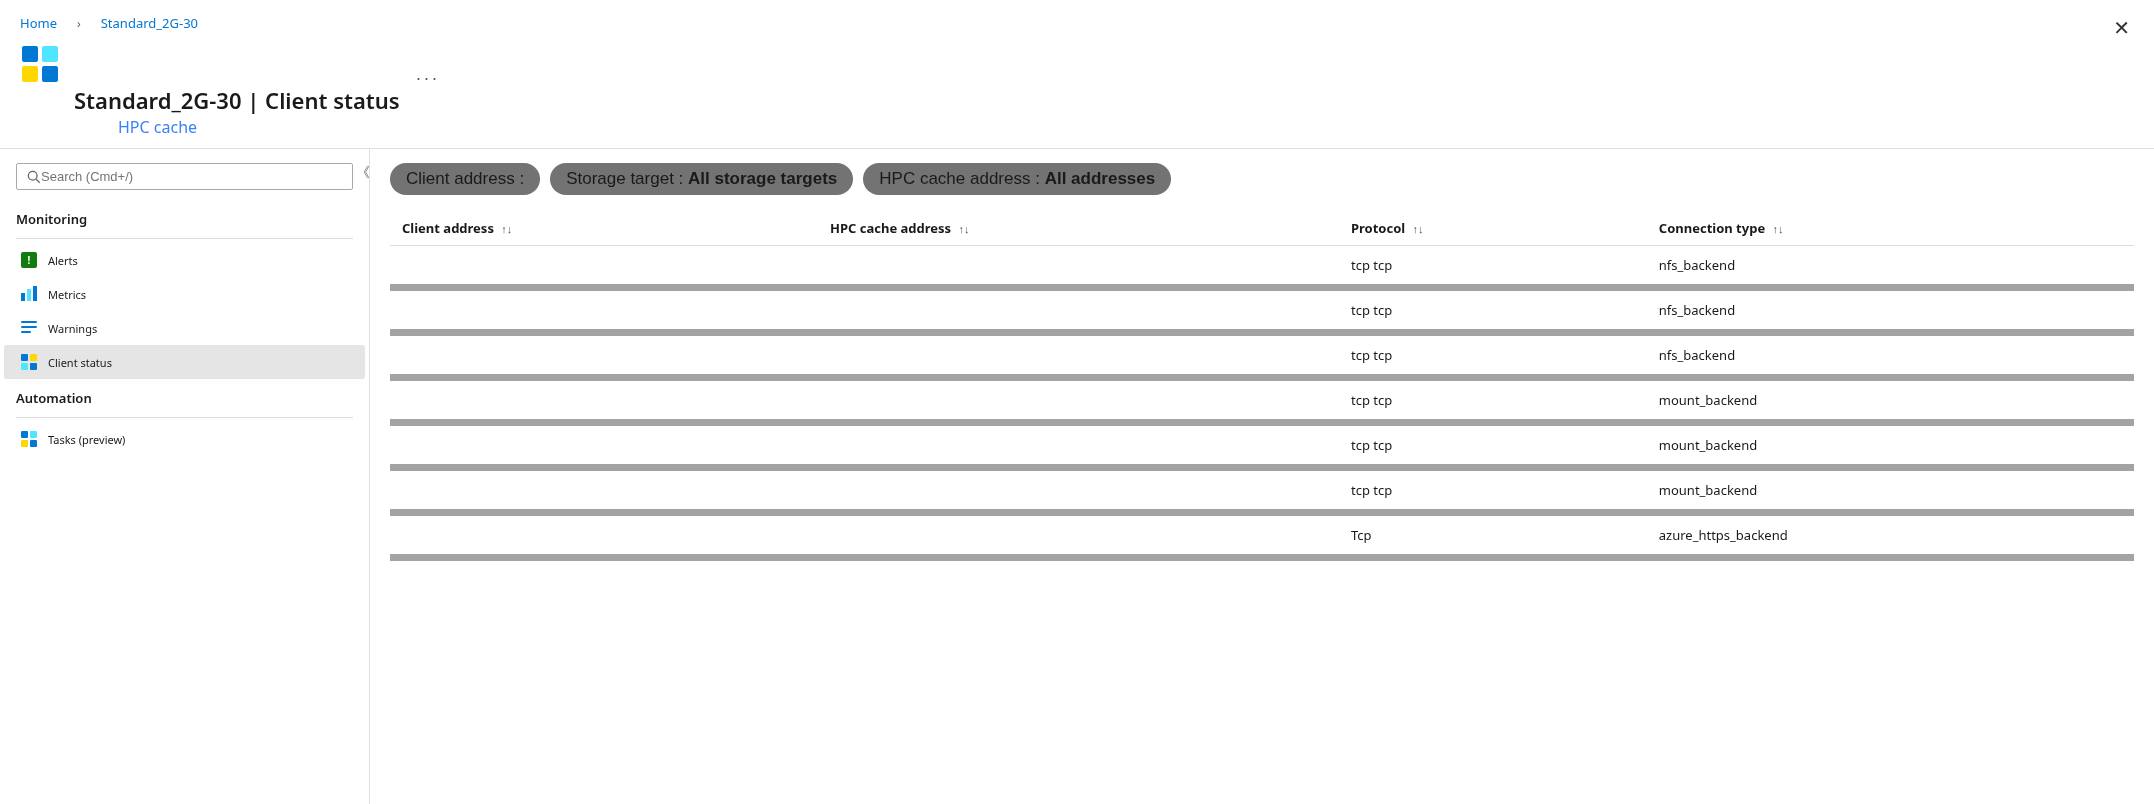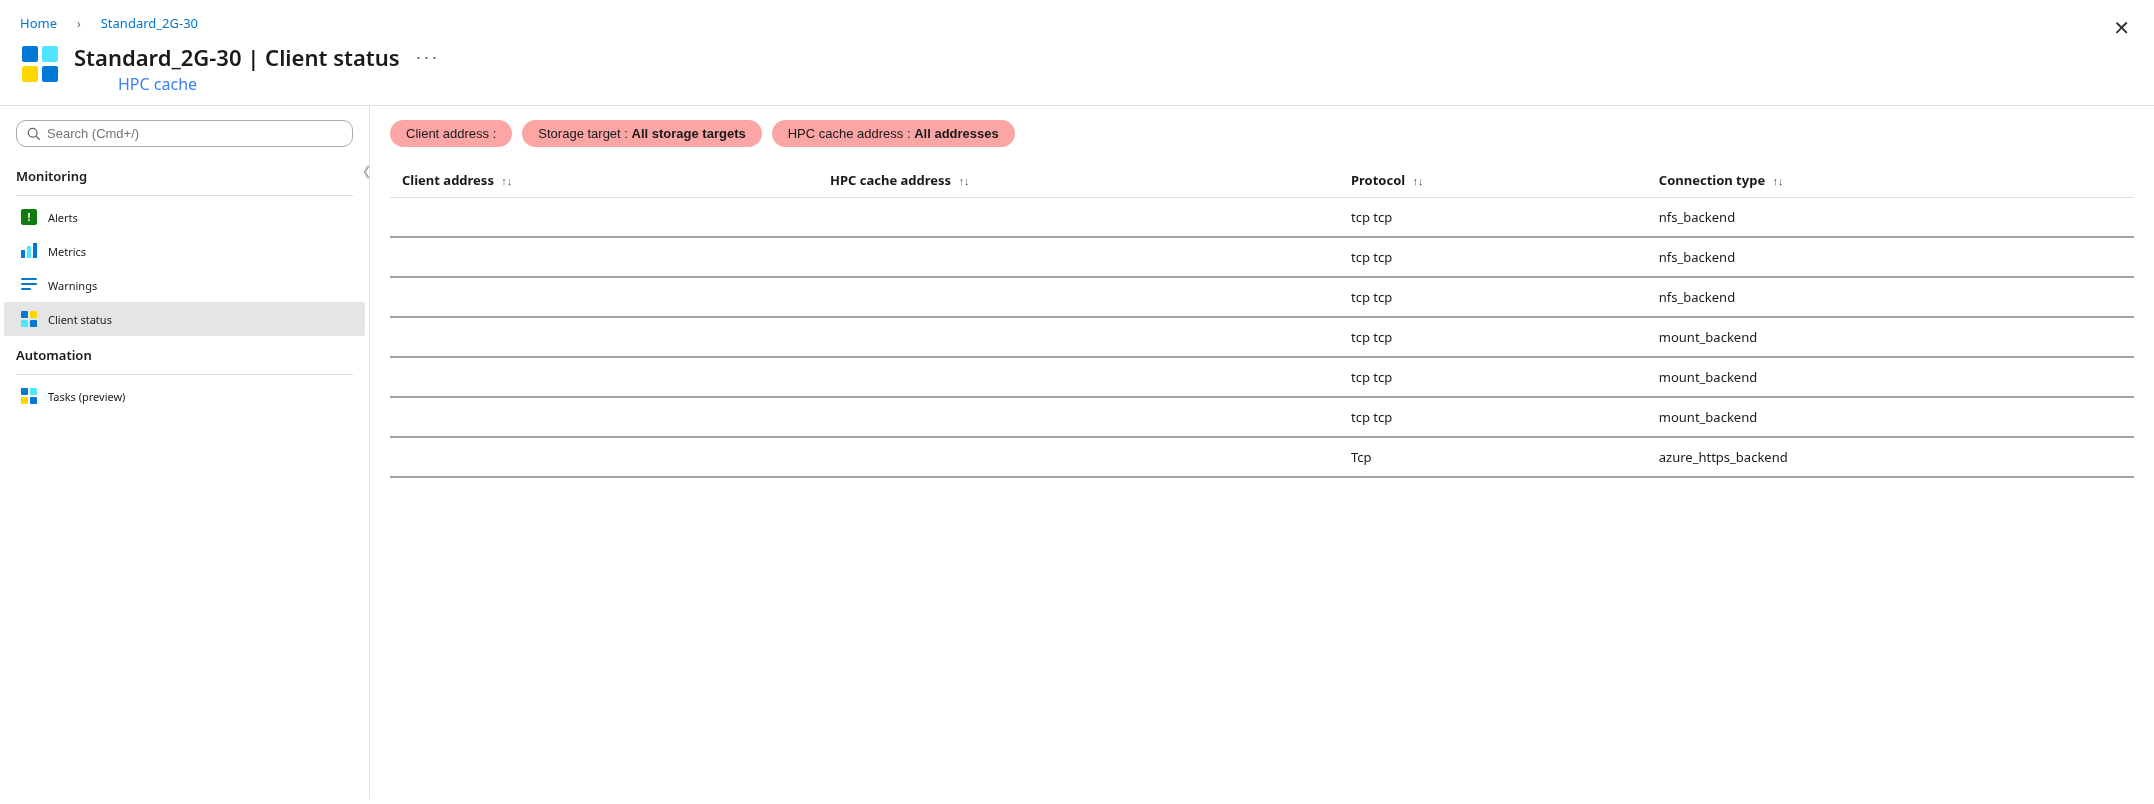--- a/index.html
+++ b/index.html
@@ -52,20 +52,21 @@
     .page-title-row {
       display: flex;
       align-items: center;
       gap: 10px;
     }
     .page-title {
       font-size: 22px;
       font-weight: 600;
       color: #1a1a1a;
       white-space: nowrap;
+      margin-top: 43px;
     }
     .page-subtitle {
       font-size: 16px;
       color: #3b82f6;
       margin-top: 1px;
       margin-left: 44px;
     }
     .ellipsis-btn {
       background: none;
       border: none;
@@ -100,23 +101,22 @@
       flex-shrink: 0;
       border-right: 1px solid #e0e0e0;
       overflow-y: auto;
       padding-bottom: 20px;
     }
     .search-box {
       display: flex;
       align-items: center;
       margin: 14px 16px 10px 16px;
       border: 1px solid #aaa;
-      border-radius: 10px;
+      border-radius: 2px;
       padding: 5px 10px;
-      gap: 6px;
       background: #fff;
     }
     .search-icon-svg {
       width: 14px;
       height: 14px;
       color: #666;
       flex-shrink: 0;
     }
     .search-input {
       border: none;
@@ -185,25 +185,25 @@
     }
 
     
     .filter-bar {
       display: flex;
       gap: 10px;
       margin-bottom: 16px;
       flex-wrap: wrap;
     }
     .filter-chip {
-      background: #fca5a5;
+      background: #737373;
       border: none;
       border-radius: 16px;
       padding: 6px 16px;
-      font-size: 13px;
+      font-size: 17px;
       color: #1a1a1a;
       cursor: pointer;
       white-space: nowrap;
     }
     .filter-chip span.bold {
       font-weight: 700;
     }
 
     
     .table-container {
@@ -222,21 +222,21 @@
       border-bottom: 1px solid #ddd;
       white-space: nowrap;
       color: #1a1a1a;
     }
     thead th .sort-icon {
       font-size: 11px;
       margin-left: 4px;
       color: #555;
     }
     tbody tr {
-      border-bottom: 2px solid #a3a3a3;
+      border-bottom: 7px solid #a3a3a3;
     }
     tbody td {
       padding: 10px 12px;
       font-size: 13px;
       color: #1a1a1a;
     }
   </style>
 </head>
 <body>
 

